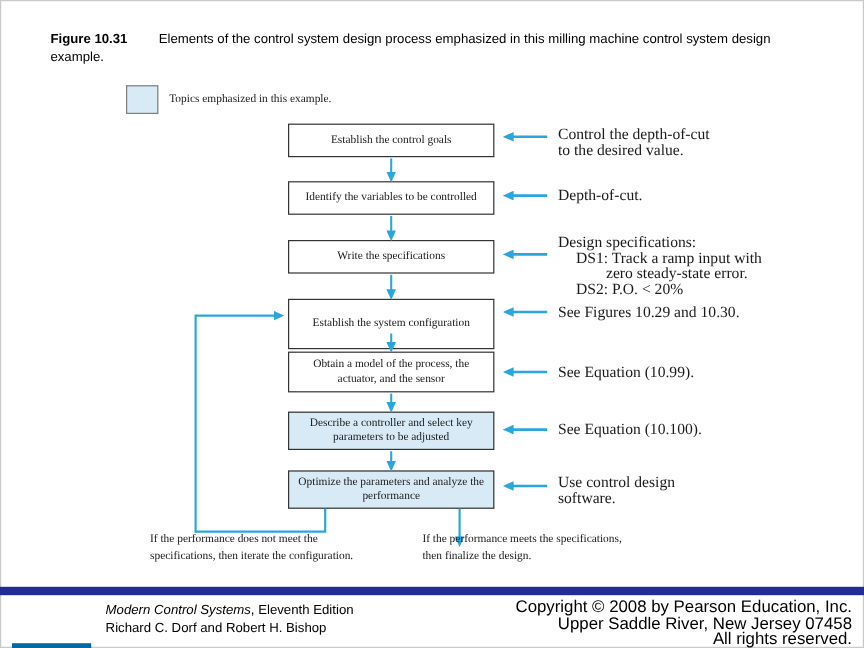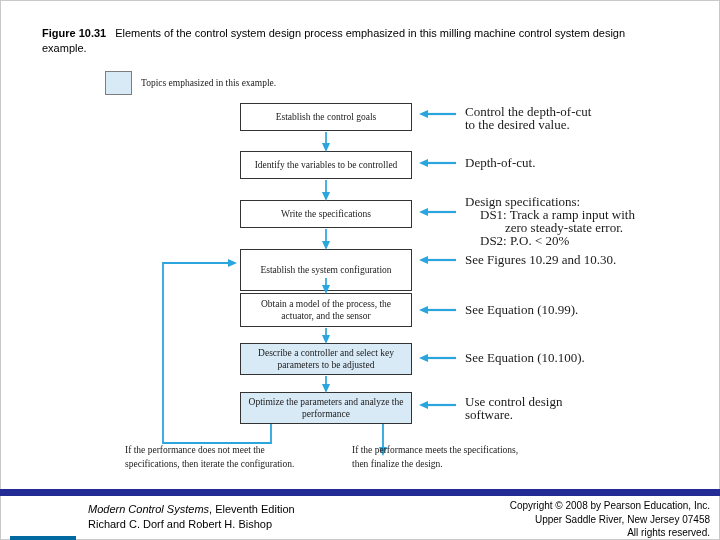--- a/index.html
+++ b/index.html
@@ -6,21 +6,21 @@
   .slide{
     position:relative;width:720px;height:540px;background:#ffffff;
     box-shadow:inset 0 0 0 1px #c9c9c9;overflow:hidden;
     font-family:"Liberation Sans",sans-serif;
   }
   
   .caption{
     position:absolute;left:42px;top:26px;width:612px;
     font-size:11px;line-height:14.5px;color:#000;
   }
-  .caption b{margin-right:9px;}
+  .caption b{margin-right:26px;}
   
   .legend-swatch{
     position:absolute;left:105px;top:71px;width:27px;height:24px;
     background:#d9eaf7;border:1px solid #7d7d7d;box-sizing:border-box;
   }
   .legend-label{
     position:absolute;left:141px;top:78px;
     font-family:"Liberation Serif",serif;font-size:9.5px;color:#1a1a1a;
   }
   
@@ -55,21 +55,21 @@
   .logo-word{
     font-family:"Liberation Serif",serif;font-size:9px;letter-spacing:1.2px;
     color:#fff;border:1px solid #e8e8f2;padding:0 3px 1px 4px;line-height:11px;
   }
   .footer-title{
     position:absolute;left:88px;top:502px;font-size:11px;line-height:14.5px;color:#000;
   }
   .footer-title .it{font-style:italic;}
   .footer-copy{
     position:absolute;right:10px;top:499px;text-align:right;
-    font-size:10px;line-height:13.5px;color:#000;margin-left:30px;
+    font-size:14px;line-height:13.5px;color:#000;margin-left:30px;
   }
 </style>
 </head>
 <body>
 
 <div class="slide">
 
   <div class="caption">
     <b>Figure 10.31</b><span>Elements of the control system design process emphasized in this milling machine control system design example.</span>
   </div>

